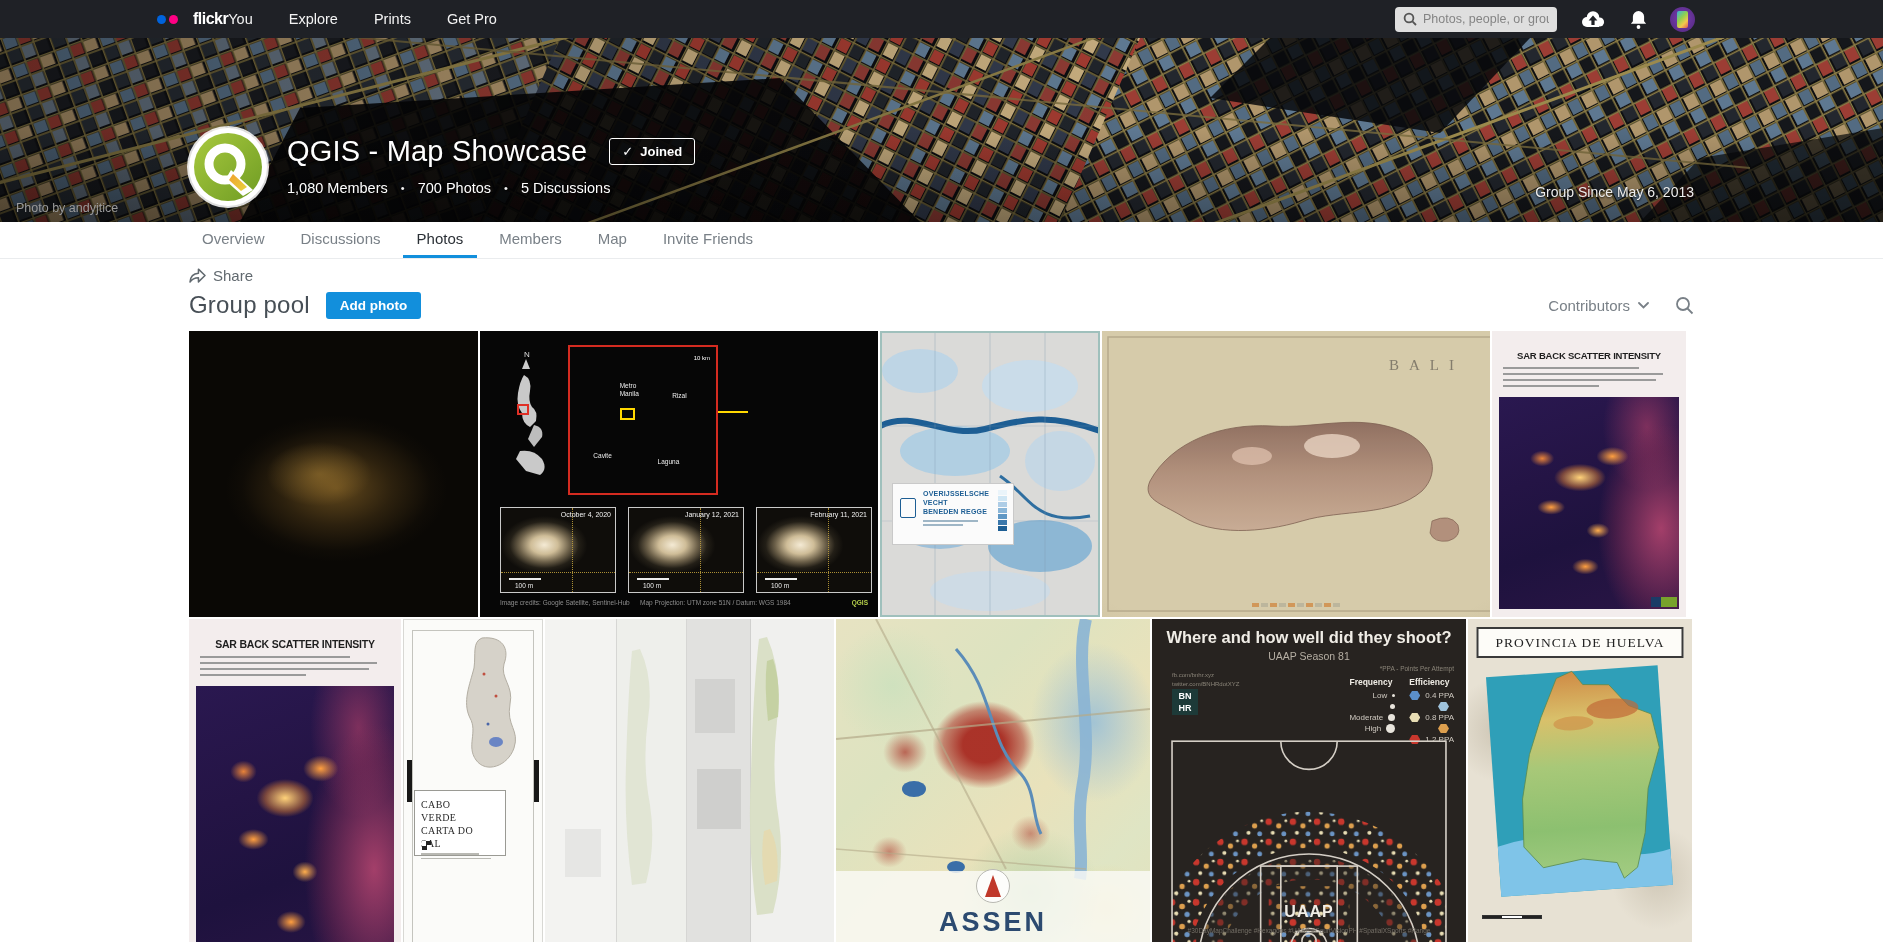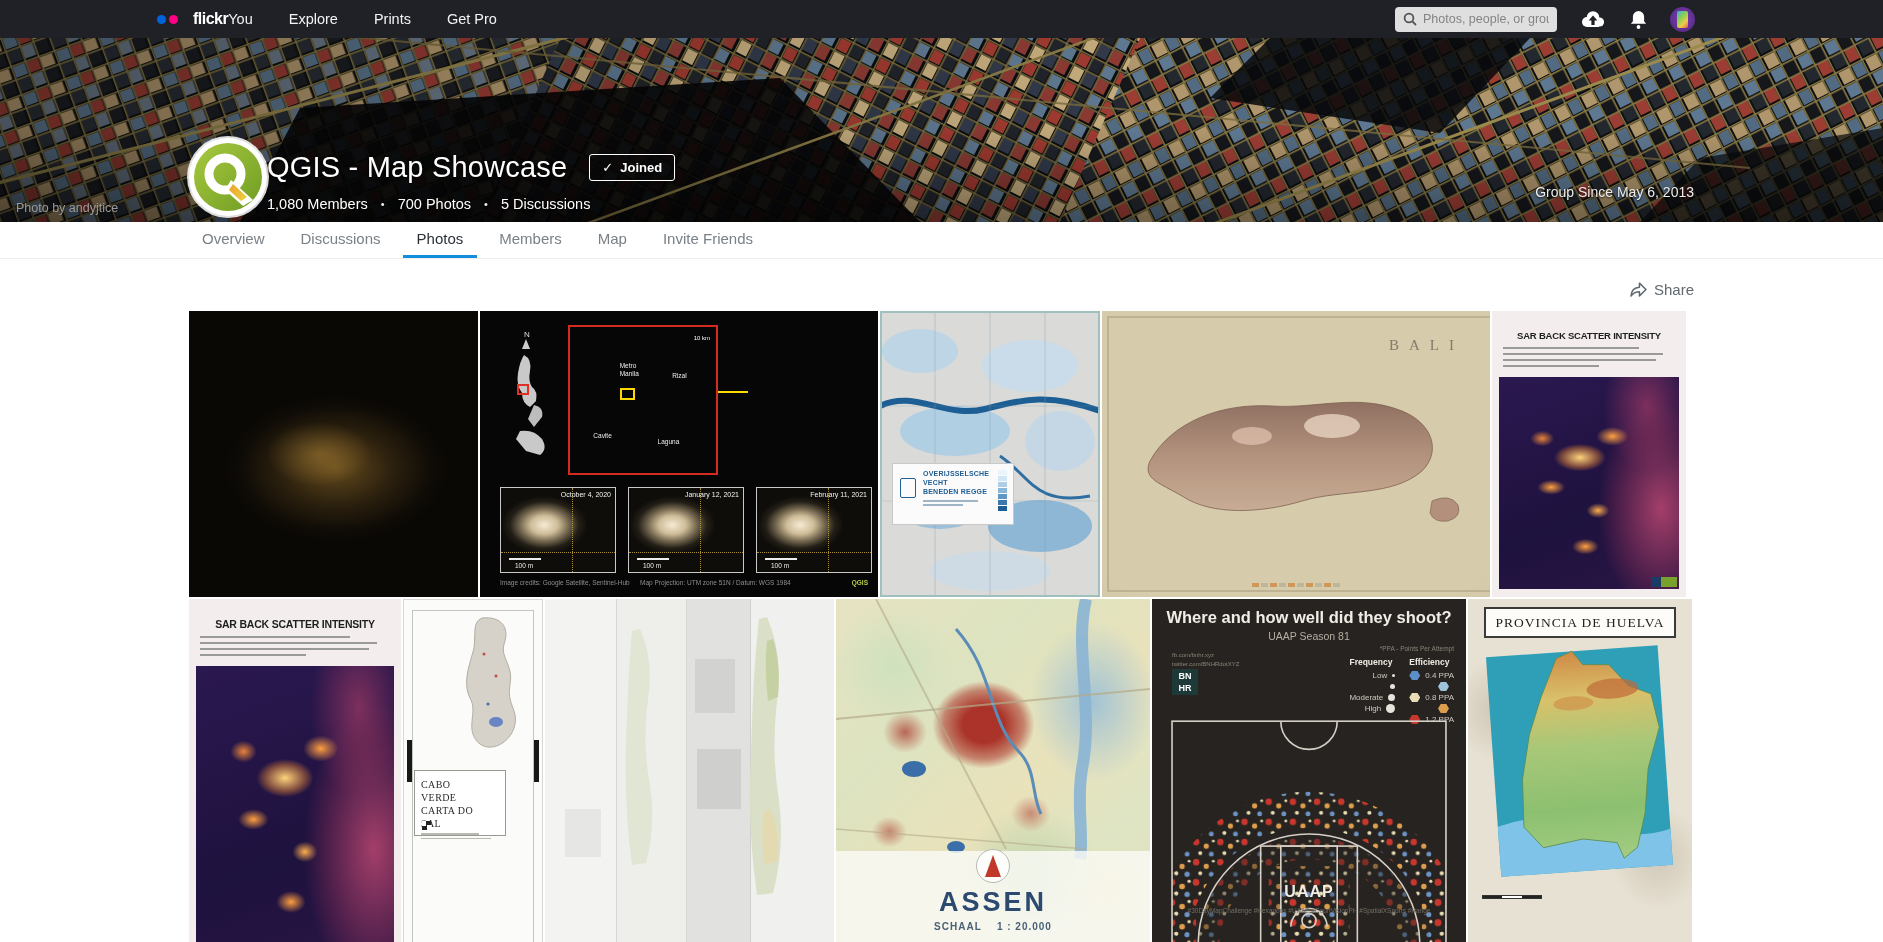--- a/index.html
+++ b/index.html
@@ -26,41 +26,41 @@
     background:radial-gradient(circle at 50% 45%,#7b3fb5 0%,#5d2e8c 70%,#4a2370 100%);position:relative;overflow:hidden}
   .user-avatar span{position:absolute;left:7px;top:4px;width:11px;height:17px;border-radius:2px;
     background:linear-gradient(135deg,#3bb0e0 0%,#8fd14f 40%,#f2c94c 70%,#e05656 100%)}
 
   
   .cover{position:relative;height:184px;background:#0a0b0d;overflow:hidden}
   .cover .coverart{position:absolute;inset:0;width:100%;height:100%}
   .cover-shade{position:absolute;inset:0;background:
     linear-gradient(to right,rgba(0,0,0,.35) 0%,rgba(0,0,0,.1) 40%,rgba(0,0,0,0) 60%),
     linear-gradient(to top,rgba(0,0,0,.35),rgba(0,0,0,0) 50%)}
-  .group-identity{position:absolute;left:189px;bottom:6px;display:flex;align-items:flex-end;}
+  .group-identity{position:absolute;left:189px;bottom:16px;display:flex;align-items:center;gap:20px}
   .qgis-avatar{width:78px;height:78px;border-radius:50%;background:#fff;box-shadow:0 0 0 2px rgba(255,255,255,.85);cursor:pointer;overflow:hidden}
   .gi-text{margin-bottom:4px}
   .title-row{display:flex;align-items:center;gap:22px}
   .title-row h1{color:#fff;font-size:29px;font-weight:400;letter-spacing:.2px;text-shadow:0 1px 3px rgba(0,0,0,.6)}
   .joined{display:inline-flex;align-items:center;gap:7px;background:rgba(10,10,10,.25);border:1px solid #fff;border-radius:3px;
     color:#fff;font-size:13px;font-weight:bold;padding:5px 12px;cursor:pointer;font-family:inherit}
   .stats{color:#fff;font-size:14.5px;margin-top:12px;text-shadow:0 1px 2px rgba(0,0,0,.7)}
   .stats .sep{margin:0 9px;font-size:11px;vertical-align:1px;opacity:.95}
   .stats span{cursor:pointer}
   .photo-credit{position:absolute;left:16px;bottom:7px;color:#9a9a9a;font-size:12.5px;cursor:pointer}
   .group-since{position:absolute;right:189px;bottom:22px;color:#ededed;font-size:14px;text-shadow:0 1px 2px rgba(0,0,0,.8)}
 
   
   .tabbar{height:37px;background:#fff;border-bottom:1px solid #eaecee;display:flex;padding-left:188px}
   .tab{display:inline-block;padding:0 14px;margin-right:8px;line-height:34px;font-size:15px;color:#798087;cursor:pointer;text-decoration:none;border-bottom:3px solid transparent}
   .tab.active{color:#2b3036;font-weight:normal;border-bottom-color:#128fdc}
 
   
   .content{width:1505px;margin:0 auto;}
-  .share-row{margin-top:18px;height:24px;display:flex;justify-content:flex-end;align-items:center}
+  .share-row{margin-top:4px;height:24px;display:flex;justify-content:flex-start;align-items:center}
   .share{display:inline-flex;align-items:center;gap:7px;color:#61696f;font-size:15px;cursor:pointer;text-decoration:none}
   .pool-header{margin-top:2px;height:32px;display:flex;align-items:center}
   .pool-header h2{font-size:24px;font-weight:400;color:#474f56;letter-spacing:.2px}
   .add-photo{margin-left:16px;background:#128fdc;border:0;border-radius:3px;color:#fff;font-size:13.5px;font-weight:bold;
     padding:6px 14px;cursor:pointer;font-family:inherit}
   .pool-tools{margin-left:auto;display:flex;align-items:center;gap:26px}
   .contributors{display:inline-flex;align-items:center;gap:8px;color:#798087;font-size:15px;cursor:pointer;text-decoration:none}
   .pool-search{cursor:pointer}
 
   
@@ -193,21 +193,21 @@
   .hex{width:11px;height:10px;display:inline-block;clip-path:polygon(25% 5%,75% 5%,100% 50%,75% 95%,25% 95%,0 50%)}
   .sh-court{left:50%;top:118px;transform:translateX(-50%)}
   .sh-foot{left:0;right:0;top:284px;text-align:center;color:#f0ede6;font-weight:bold;font-size:16px;letter-spacing:1px}
   .sh-tags{left:0;right:0;top:308px;text-align:center;color:#746f66;font-size:6.5px}
 
   
   .t-huelva{background:
     radial-gradient(30% 20% at 14% 30%,rgba(180,170,150,.5),rgba(0,0,0,0) 70%),
     radial-gradient(30% 20% at 85% 70%,rgba(180,170,150,.45),rgba(0,0,0,0) 70%),
     #e7e1d3}
-  .hu-titlebox{left:50%;top:8px;transform:translateX(-50%);width:192px;height:31px;background:#fdfcf8;border:2px solid #3a3a3a;
+  .hu-titlebox{left:50%;top:8px;transform:translateX(-50%);width:207px;height:31px;background:#fdfcf8;border:2px solid #3a3a3a;
     display:flex;align-items:center;justify-content:center}
   .hu-titlebox span{font-family:"Liberation Serif","DejaVu Serif",serif;color:#222;font-size:13.5px;letter-spacing:1px}
   .hu-scale{left:14px;top:296px;display:flex;height:4px;width:60px;border:1px solid #333}
   .hu-scale i{flex:1;background:#222}
   .hu-scale i:nth-child(even){background:#fff}
 </style>
 </head>
 <body>
 
 <div class="page">
@@ -362,20 +362,36 @@
   <main class="content">
     <div class="share-row">
       <a class="share">
         <svg width="17" height="15" viewBox="0 0 18 16">
           <path d="M1,15 C1.5,8.5 5.5,5.8 10,5.6 V1.2 L17,8 10,14.8 V10.4 C6.5,10.4 3.3,11.6 1,15 Z" fill="none" stroke="#61696f" stroke-width="1.6" stroke-linejoin="round"></path>
         </svg>
         <span>Share</span>
       </a>
     </div>
 
+    <div class="pool-header">
+      <h2>Group pool</h2>
+      <button class="add-photo">Add photo</button>
+      <div class="pool-tools">
+        <a class="contributors">
+          <span>Contributors</span>
+          <svg width="11" height="7" viewBox="0 0 11 7">
+            <path d="M1,1 L5.5,5.5 10,1" fill="none" stroke="#798087" stroke-width="1.8" stroke-linecap="round"></path>
+          </svg>
+        </a>
+        <svg class="pool-search" width="19" height="19" viewBox="0 0 19 19">
+          <circle cx="8" cy="8" r="6" fill="none" stroke="#798087" stroke-width="1.8"></circle>
+          <line x1="12.5" y1="12.5" x2="17.5" y2="17.5" stroke="#798087" stroke-width="1.8"></line>
+        </svg>
+      </div>
+    </div>
 
     <div class="grid">
 
       <div class="grid-row row1">
 
         <div class="tile t-relief" style="width:289px"></div>
 
         <div class="tile t-dolomite" style="width:398px">
           <svg class="ovl ph-sil" width="62" height="140" viewBox="0 0 62 140">
             <text x="26" y="10" fill="#ddd" font-size="8">N</text>

